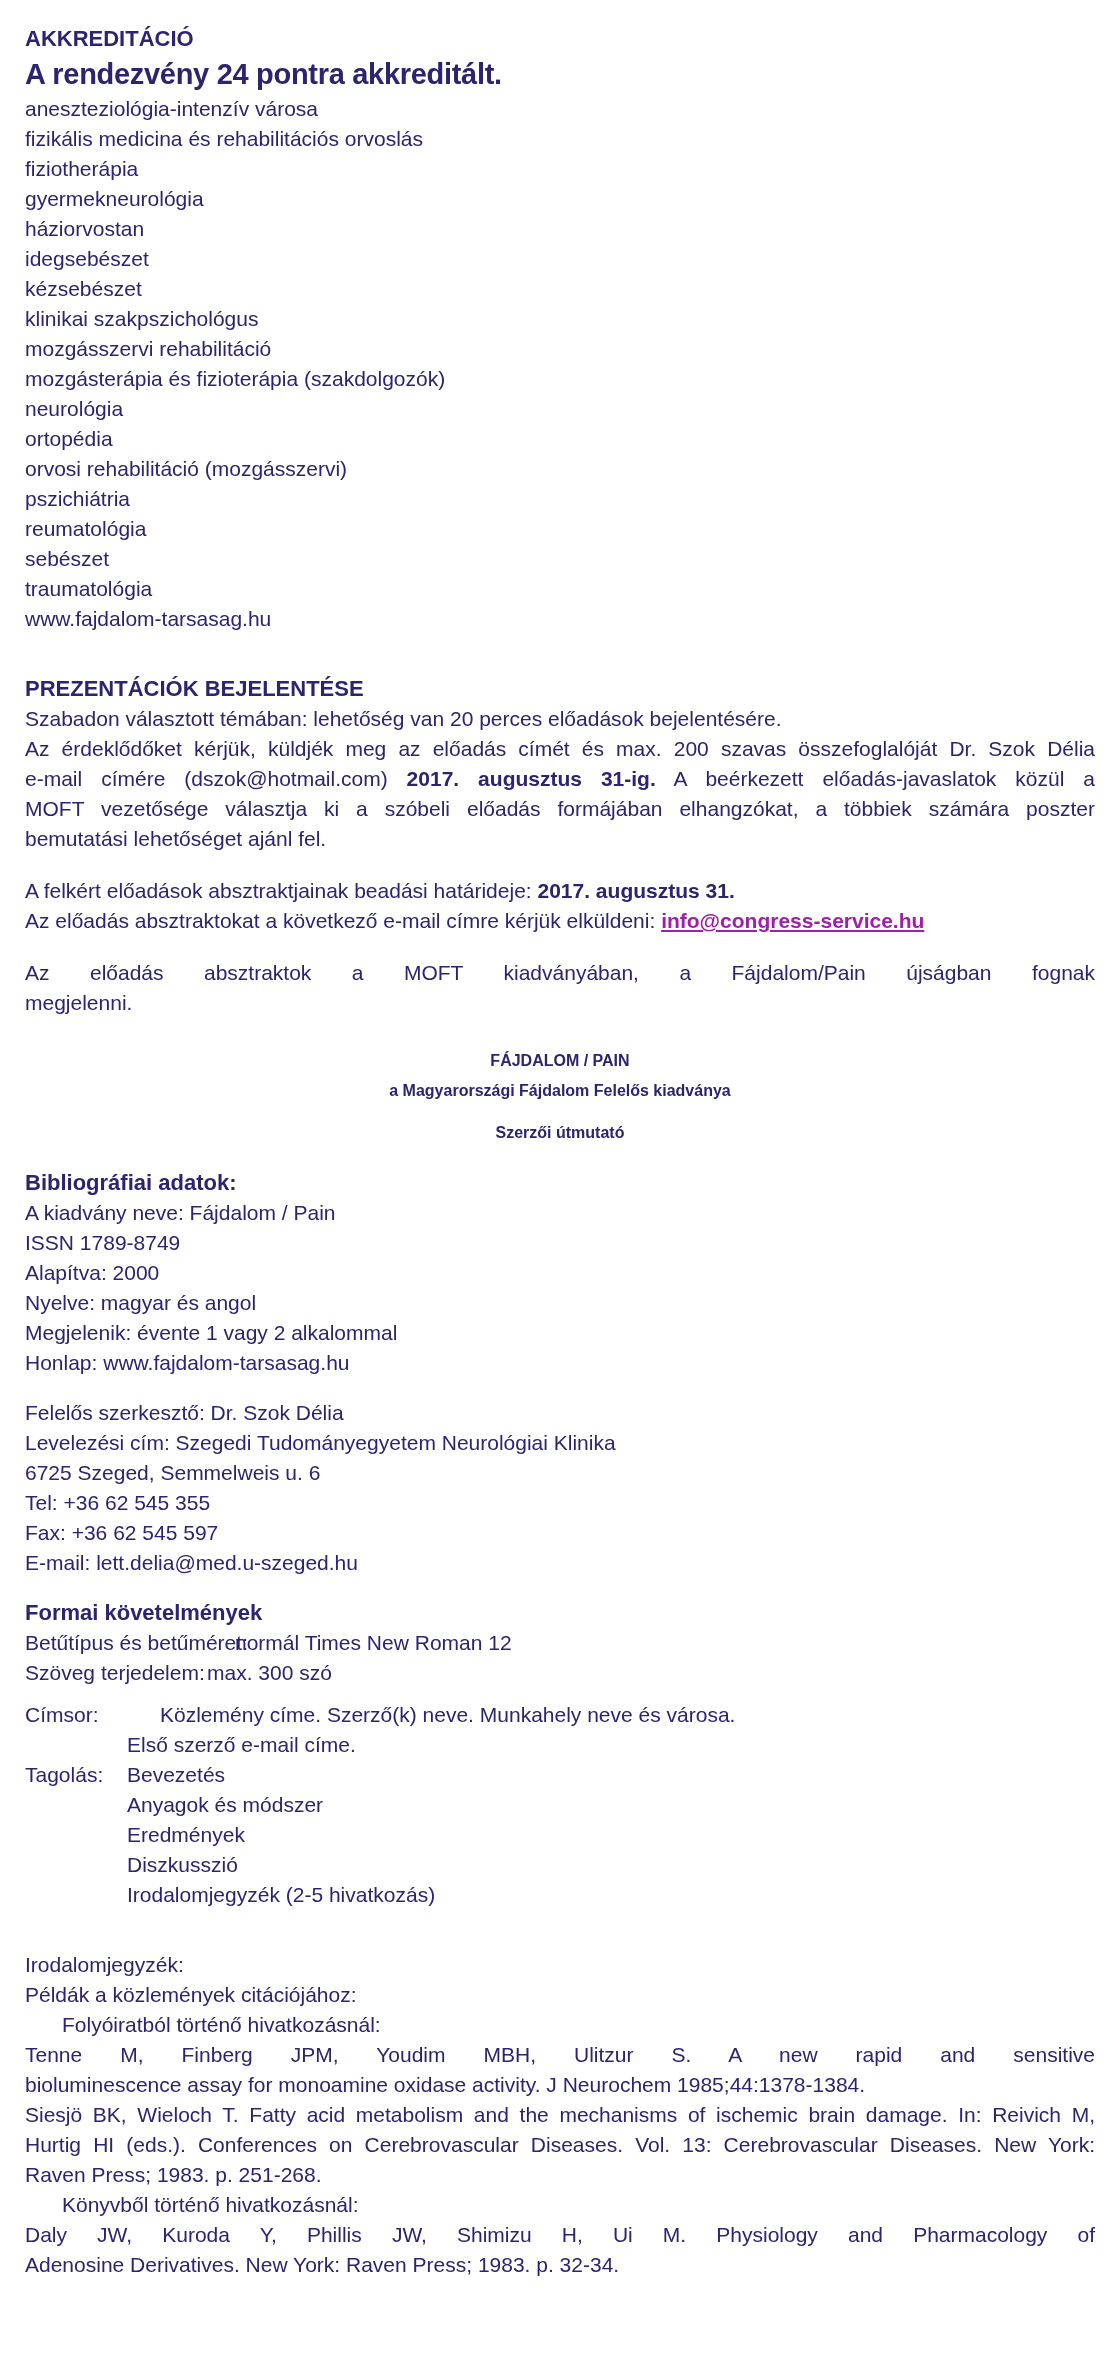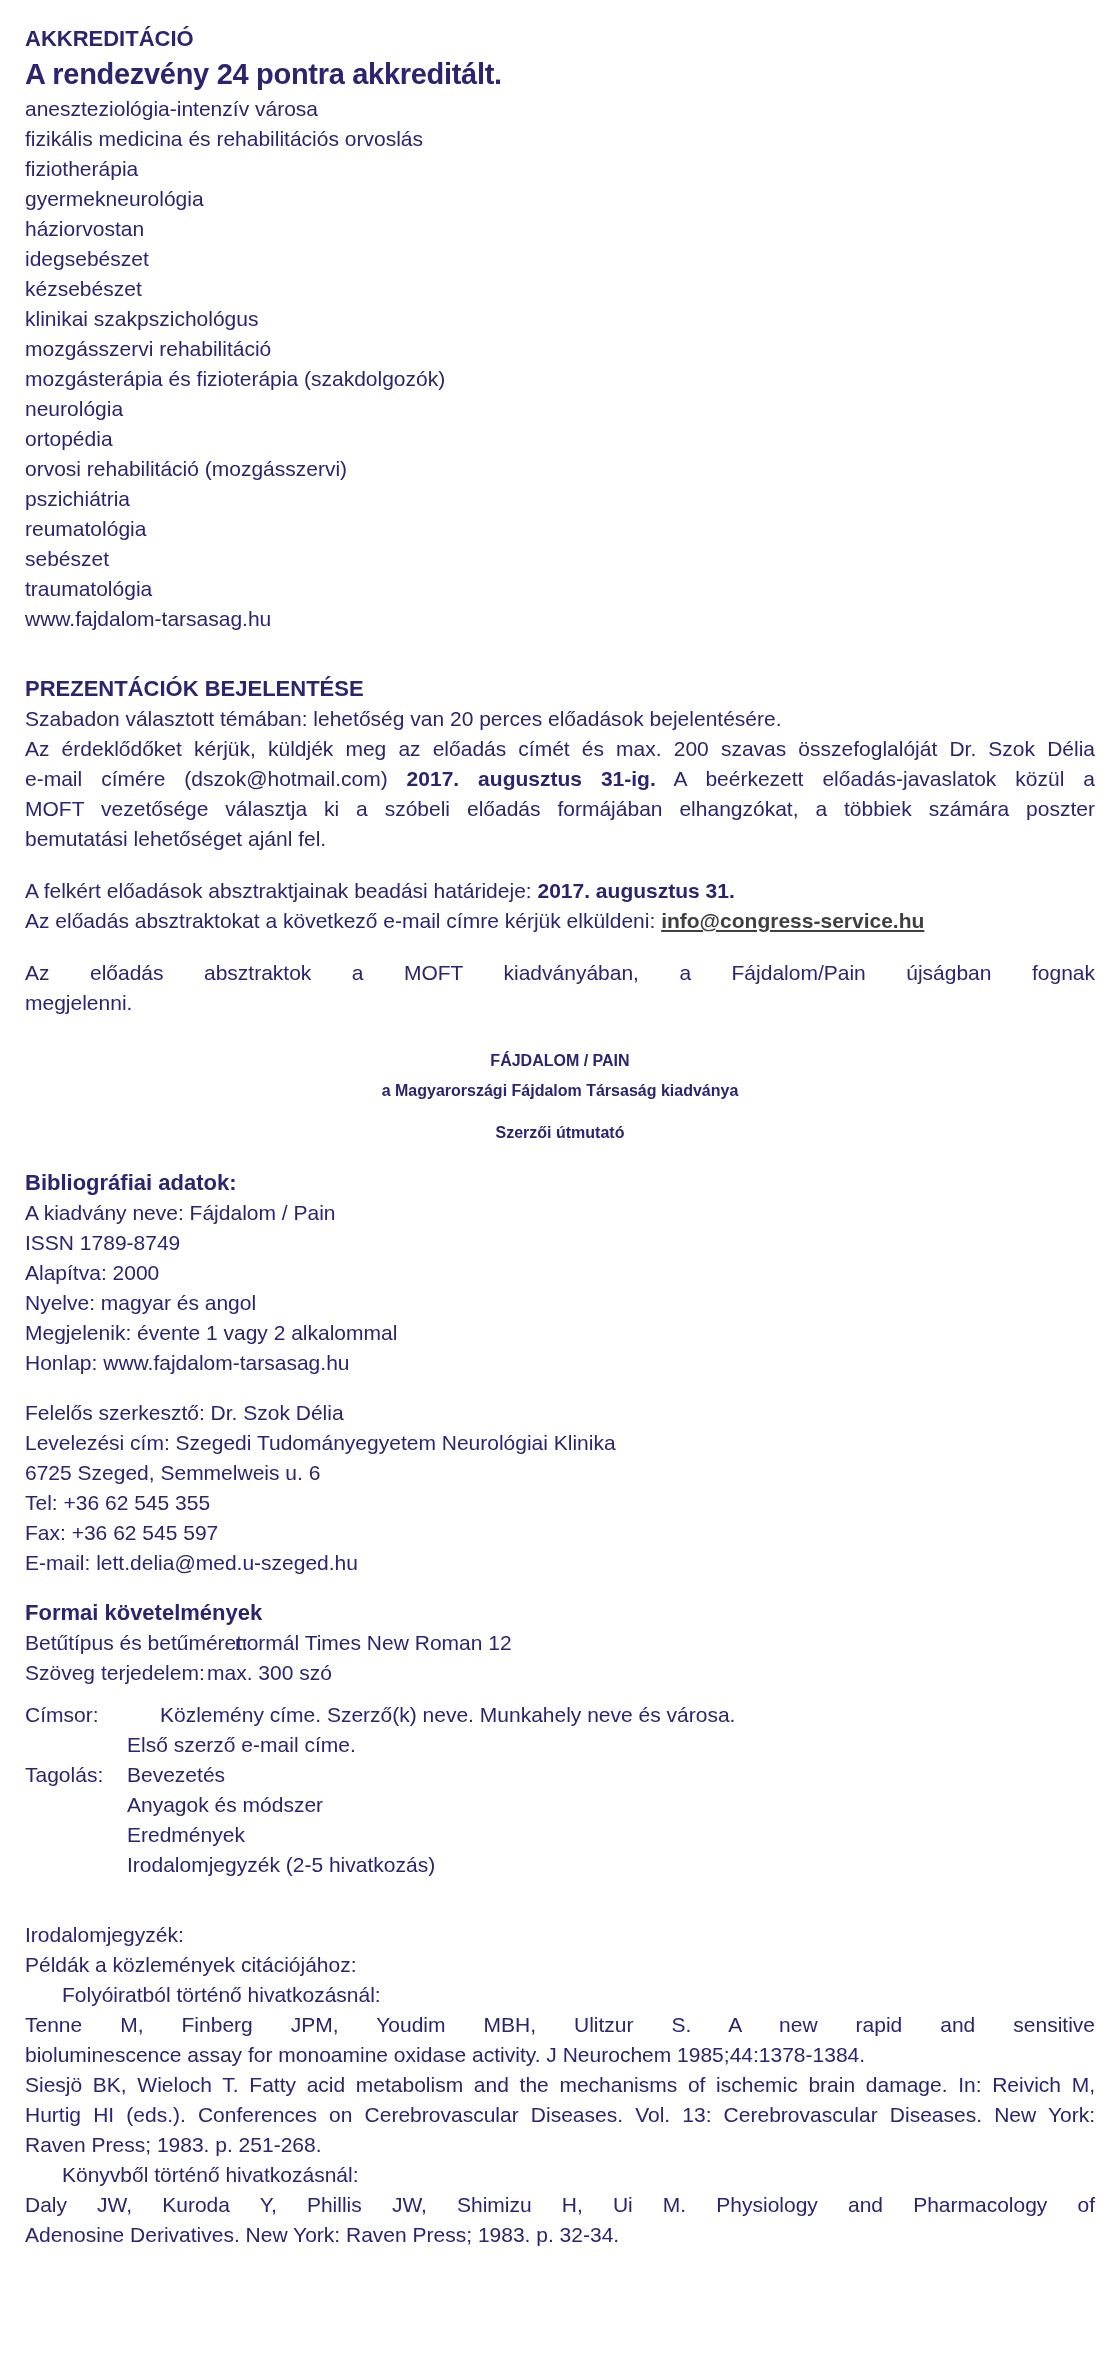--- a/index.html
+++ b/index.html
@@ -9,21 +9,21 @@
     font-family:"Liberation Sans","DejaVu Sans",sans-serif;
     font-size:21px;line-height:30px;color:#2b2470;
     -webkit-font-smoothing:antialiased;
   }
   .h-caps{font-weight:bold;font-size:22px;line-height:30px;}
   .h-title{font-weight:bold;font-size:29px;line-height:40px;letter-spacing:-0.3px;}
   .h-sub{font-weight:bold;font-size:22px;line-height:30px;}
   .center{text-align:center;font-weight:bold;font-size:16px;line-height:30px;}
   .jline{text-align:justify;text-align-last:justify;}
   .bold{font-weight:bold;}
-  .link{font-weight:bold;color:#404040;}
+  .link{font-weight:bold;color:#a21caf;}
   .mt12{margin-top:12px;}
   .mt20{margin-top:20px;}
   .mt22{margin-top:22px;}
   .mt28{margin-top:28px;}
   .mt40{margin-top:40px;}
   .row{position:relative;height:30px;}
   .row .val-a{position:absolute;left:210px;top:0;}
   .row .val-b{position:absolute;left:182px;top:0;}
   .row .val-c{position:absolute;left:135px;top:0;}
   .row .val-d{position:absolute;left:102px;top:0;}
@@ -70,21 +70,21 @@
   <div class="mt22"><span>A felkért előadások absztraktjainak beadási határideje: </span><span class="bold">2017. augusztus 31.</span></div>
   <div><span>Az előadás absztraktokat a következő e-mail címre kérjük elküldeni: </span><a href="#" class="link">info@congress-service.hu</a></div>
   <div class="mt22">
     <div class="jline">Az előadás absztraktok a MOFT kiadványában, a Fájdalom/Pain újságban fognak</div>
     <div>megjelenni.</div>
   </div>
 </div>
 
 <div>
   <div class="center mt28">FÁJDALOM / PAIN</div>
-  <div class="center">a Magyarországi Fájdalom Társaság kiadványa</div>
+  <div class="center">a Magyarországi Fájdalom Felelős kiadványa</div>
   <div class="center mt12">Szerzői útmutató</div>
 </div>
 
 <div>
   <div class="h-sub mt20">Bibliográfiai adatok:</div>
   <div>A kiadvány neve: Fájdalom / Pain</div>
   <div>ISSN 1789-8749</div>
   <div>Alapítva: 2000</div>
   <div>Nyelve: magyar és angol</div>
   <div>Megjelenik: évente 1 vagy 2 alkalommal</div>
@@ -102,20 +102,21 @@
 
 <div>
   <div class="h-sub mt20">Formai követelmények</div>
   <div class="row"><span>Betűtípus és betűméret:</span><span class="val-a">normál Times New Roman 12</span></div>
   <div class="row"><span>Szöveg terjedelem:</span><span class="val-b">max. 300 szó</span></div>
   <div class="row mt12"><span>Címsor:</span><span class="val-c">Közlemény címe. Szerző(k) neve. Munkahely neve és városa.</span></div>
   <div class="indent102">Első szerző e-mail címe.</div>
   <div class="row"><span>Tagolás:</span><span class="val-d">Bevezetés</span></div>
   <div class="indent102">Anyagok és módszer</div>
   <div class="indent102">Eredmények</div>
+  <div class="indent102">Diszkusszió</div>
   <div class="indent102">Irodalomjegyzék (2-5 hivatkozás)</div>
 </div>
 
 <div>
   <div class="mt40">Irodalomjegyzék:</div>
   <div>Példák a közlemények citációjához:</div>
   <div class="indent37">Folyóiratból történő hivatkozásnál:</div>
   <div>
     <div class="jline">Tenne M, Finberg JPM, Youdim MBH, Ulitzur S. A new rapid and sensitive</div>
     <div>bioluminescence assay for monoamine oxidase activity. J Neurochem 1985;44:1378-1384.</div>

